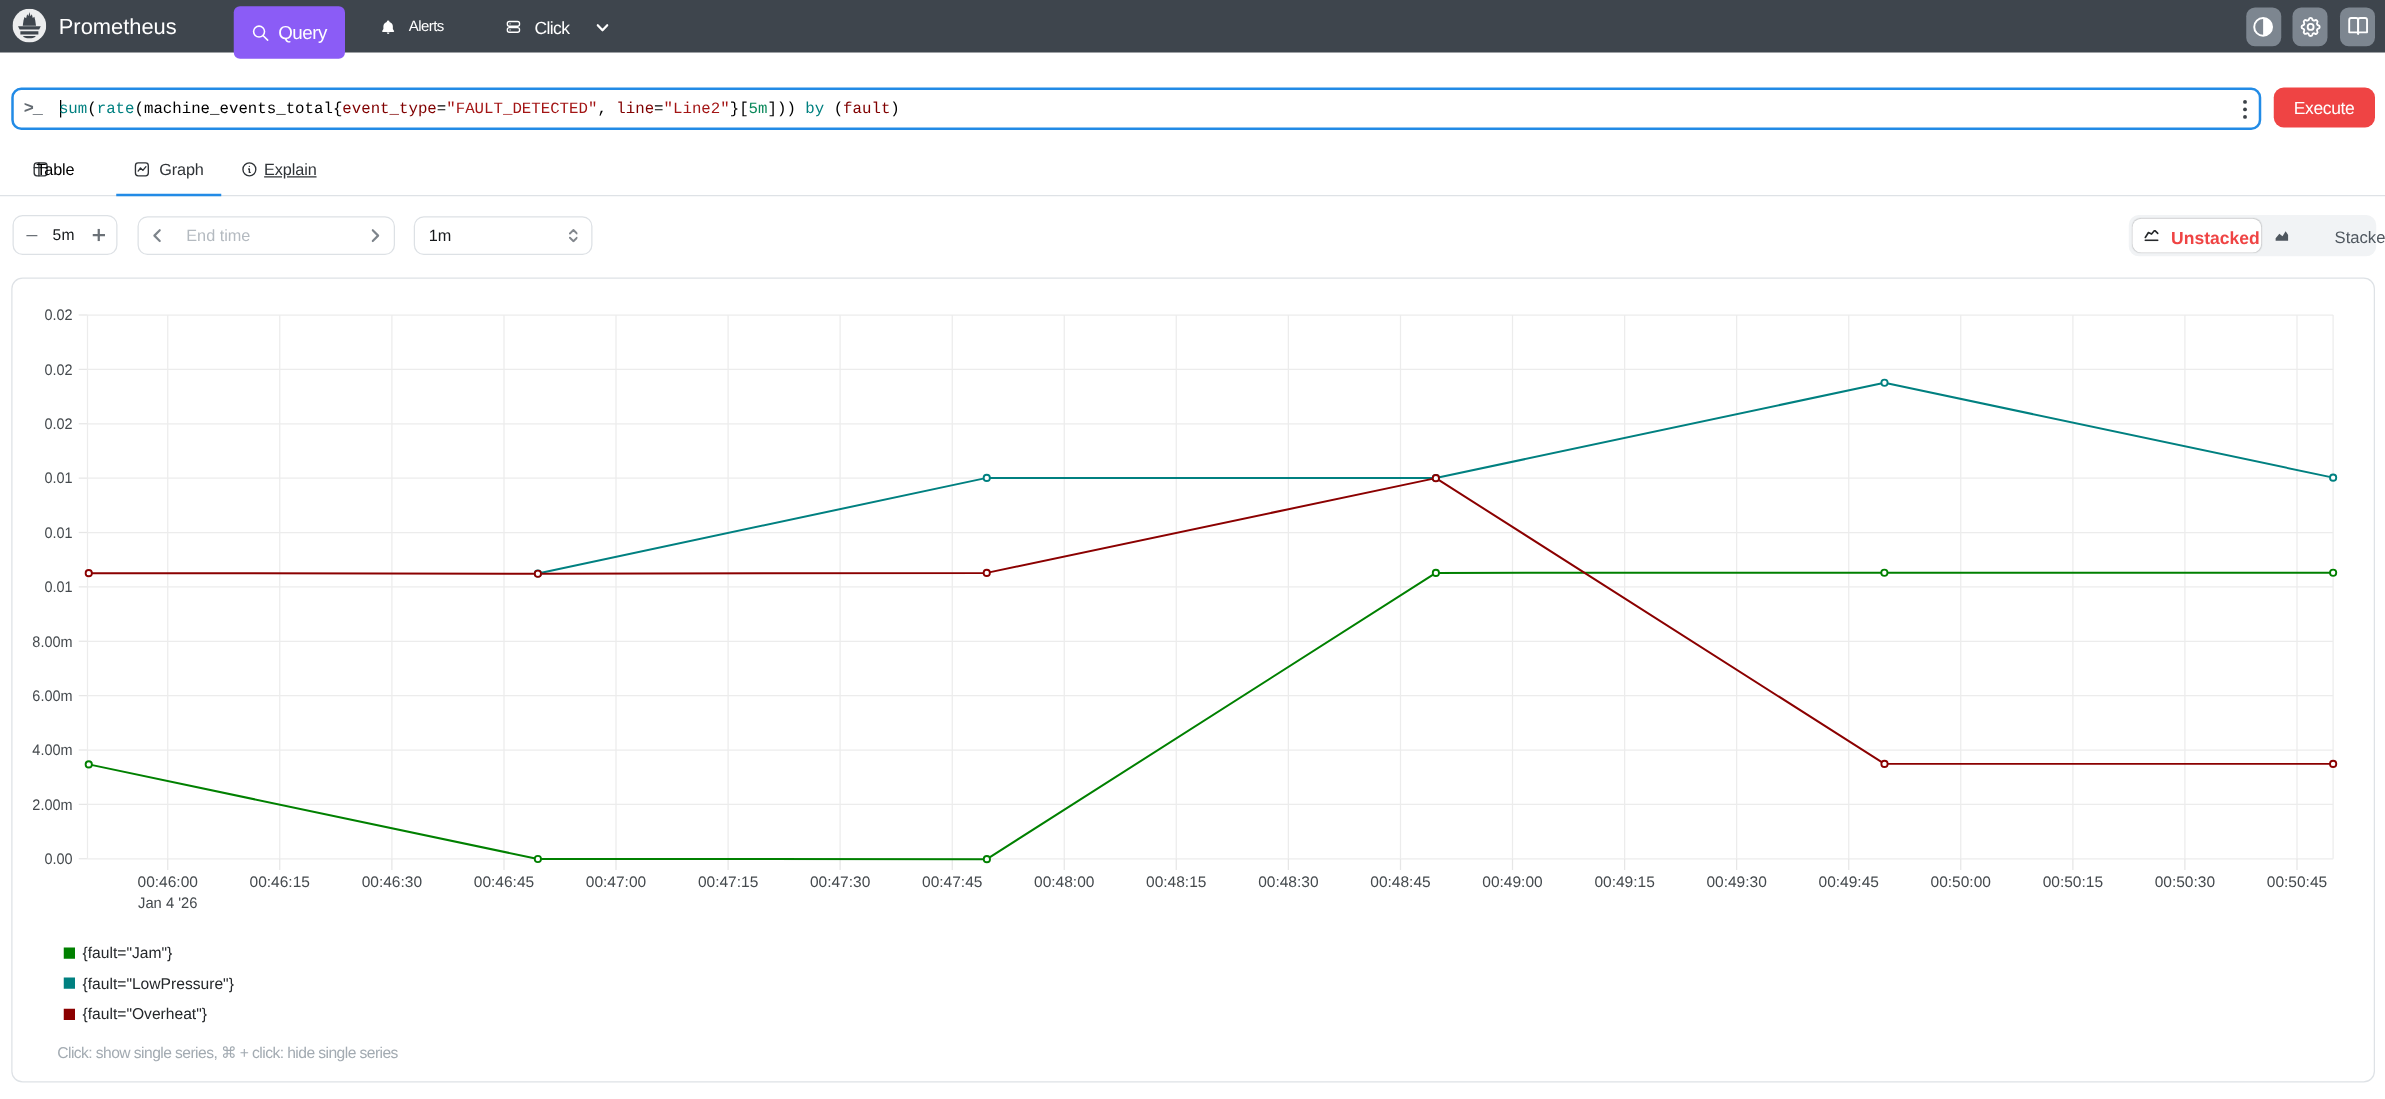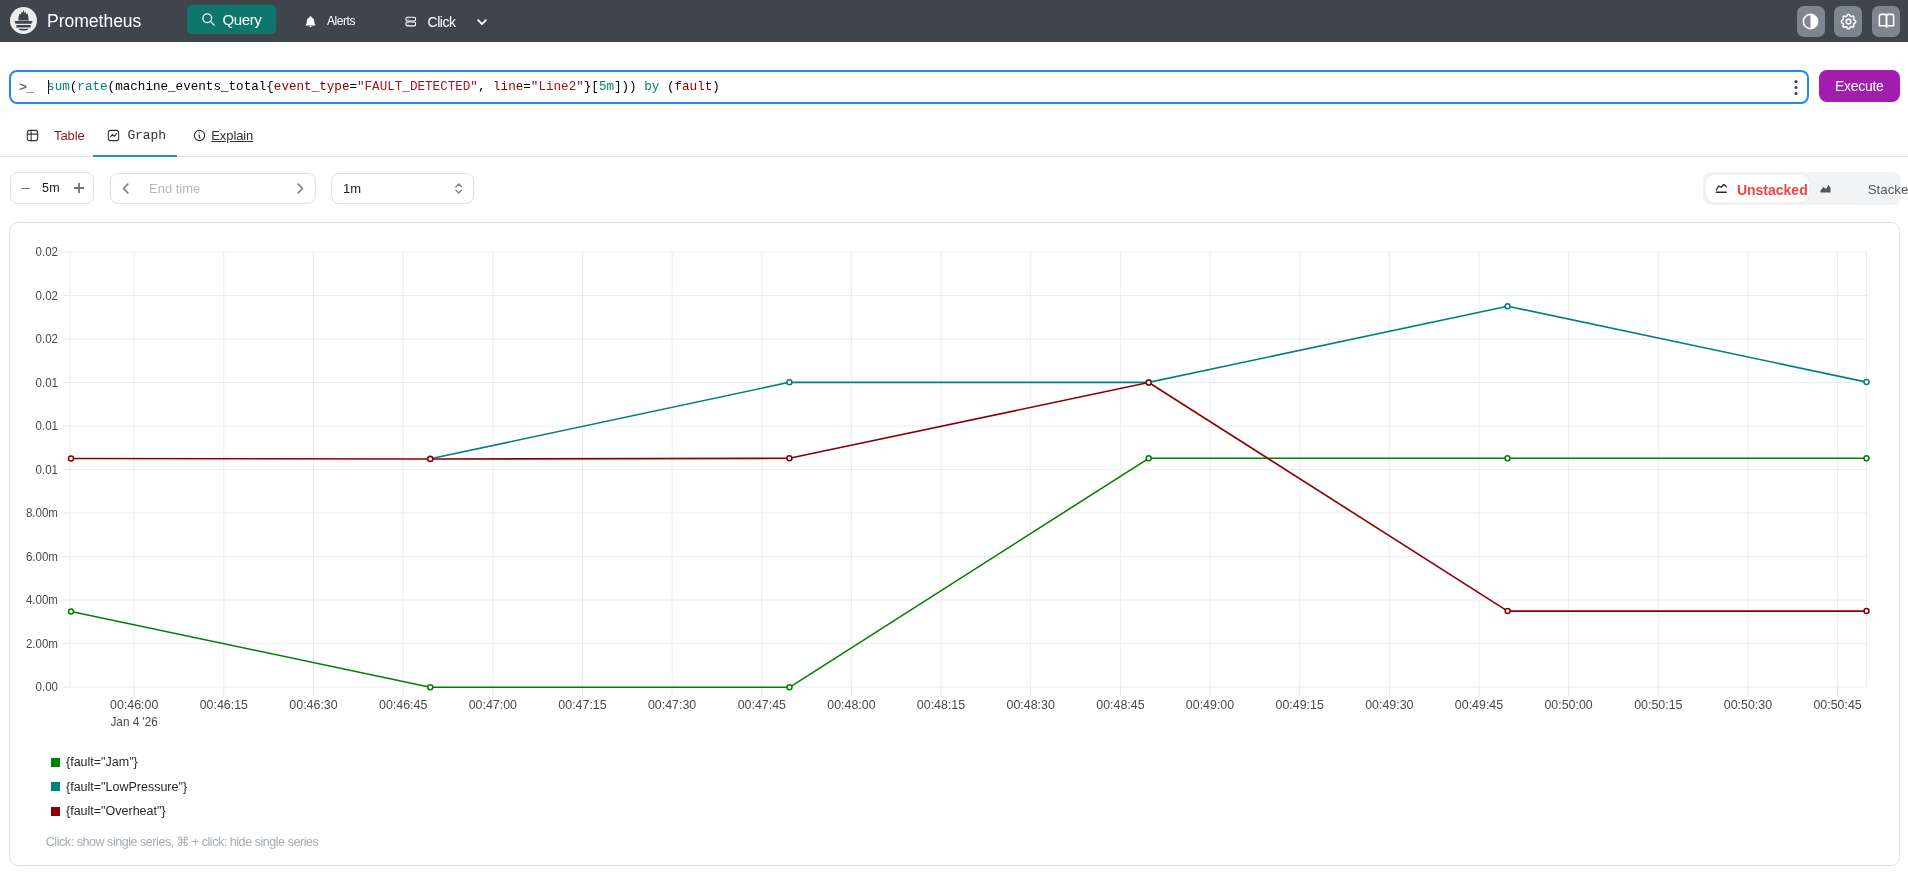--- a/index.html
+++ b/index.html
@@ -17,21 +17,21 @@
   <circle cx="13.5" cy="13.5" r="13.5" fill="#ecedee"></circle>
   <g fill="#3e454d">
     <path d="M13.5 2.6 L14.4 6.0 L15.5 4.4 L16.2 7.3 L17.5 6.3 L18.2 9.3 L18.8 13.5 L8.2 13.5 L8.8 9.3 L9.6 6.6 L10.9 7.5 L11.7 4.4 L12.8 5.8 Z"></path>
     <path d="M4.4 13.9 l18.2 0 l-1.3 2.8 l-15.6 0 z"></path>
     <path d="M6.3 17.9 l14.4 0 l0 2.6 l-14.4 0 z"></path>
     <path d="M8.4 21.7 l10.2 0 c0 0-0.5 1.9-5.1 1.9 c-4.6 0-5.1-1.9-5.1-1.9 z"></path>
   </g>
 </svg>
 <div class="abs" style="left:47px;top:11px;color:#fff;font-size:17.5px;">Prometheus</div>
 
-<div class="abs flex" style="left:186.5px;top:5px;width:89px;height:29px;background:#0f766e;border-radius:5px;justify-content:center;gap:7px;">
+<div class="abs flex" style="left:186.5px;top:5px;width:89px;height:42px;background:#8b5cf6;border-radius:5px;justify-content:center;gap:7px;">
   <svg class="ic" width="15" height="15" viewBox="0 0 24 24" fill="none" stroke="#fff" stroke-width="2" stroke-linecap="round" stroke-linejoin="round">
       <circle cx="10" cy="10" r="7"></circle>
       <line x1="21" y1="21" x2="15" y2="15"></line>
     </svg>
   <span style="color:#fff;font-size:15px;letter-spacing:-0.4px;">Query</span>
 </div>
 
 <svg class="abs ic" style="left:303.5px;top:15px" width="13" height="13.5" viewBox="0 0 24 24" fill="#fff">
     <path d="M12 2 a2 2 0 0 1 2 2 l0 0.3 a7 7 0 0 1 5 6.7 l0 3.5 l1.6 2.8 a1 1 0 0 1-0.9 1.7 l-15.4 0 a1 1 0 0 1-0.9-1.7 l1.6-2.8 l0-3.5 a7 7 0 0 1 5-6.7 l0-0.3 a2 2 0 0 1 2-2 z M10 20 l4 0 a2 2 0 0 1-4 0 z"></path>
   </svg>
@@ -68,35 +68,35 @@
 
 <div class="abs" style="left:9px;top:69.5px;width:1800px;height:34.5px;border:2px solid #228be6;border-radius:8px;background:#fff;"></div>
 <div class="abs" style="left:19px;top:80px;width:20px;height:16px;color:#646b72;font-family:'Liberation Mono',monospace;font-size:13.5px;font-weight:bold;letter-spacing:-1px;">&gt;_</div>
 <svg class="abs" style="left:1788px;top:78.5px" width="16" height="17" viewBox="0 0 16 17" fill="#3c4248">
     <circle cx="8" cy="2.5" r="1.55"></circle>
     <circle cx="8" cy="8.5" r="1.55"></circle>
     <circle cx="8" cy="14.5" r="1.55"></circle>
   </svg>
 <div class="abs" style="left:47.5px;top:79.5px;font-family:'Liberation Mono',monospace;font-size:12.6px;color:#000;white-space:pre;"><span style="border-left:1.4px solid #000;margin-right:-1.4px;"></span><span style="color:#008080">sum</span>(<span style="color:#008080">rate</span>(machine_events_total{<span style="color:#800000">event_type</span>=<span style="color:#a31515">"FAULT_DETECTED"</span>, <span style="color:#800000">line</span>=<span style="color:#a31515">"Line2"</span>}[<span style="color:#09885a">5m</span>])) <span style="color:#008080">by</span> (<span style="color:#800000">fault</span>)</div>
 
-<div class="abs flex" style="left:1818.5px;top:70px;width:81.5px;height:32px;background:#a21caf;border-radius:8px;justify-content:center;color:#fff;font-size:14px;letter-spacing:-0.3px;">Execute</div>
+<div class="abs flex" style="left:1818.5px;top:70px;width:81.5px;height:32px;background:#ef4444;border-radius:8px;justify-content:center;color:#fff;font-size:14px;letter-spacing:-0.3px;">Execute</div>
 
 <div class="abs" style="left:0;top:155.6px;width:1908px;height:1px;background:#dee2e6;"></div>
 <div class="abs" style="left:93px;top:154.6px;width:84px;height:2px;background:#228be6;"></div>
 <svg class="abs ic" style="left:25.5px;top:129px" width="13" height="13" viewBox="0 0 24 24" fill="none" stroke="#2f3337" stroke-width="2" stroke-linecap="round" stroke-linejoin="round">
     <rect x="2.5" y="2.5" width="19" height="19" rx="4"></rect>
     <line x1="2.5" y1="9.5" x2="21.5" y2="9.5"></line>
     <line x1="9.5" y1="2.5" x2="9.5" y2="21.5"></line>
   </svg>
-<div class="abs" style="left:54px;top:128px;color:#7f1d1d;font-size:13px;letter-spacing:-0.1px;">Table</div>
+<div class="abs" style="left:29px;top:128px;color:#000000;font-size:13px;letter-spacing:-0.1px;">Table</div>
 <svg class="abs ic" style="left:107.2px;top:129px" width="13" height="13" viewBox="0 0 24 24" fill="none" stroke="#2f3337" stroke-width="2" stroke-linecap="round" stroke-linejoin="round">
     <rect x="2.5" y="2.5" width="19" height="19" rx="4"></rect>
     <path d="M6.5 14.5 l3.5-4.5 l3.5 3.5 l4.5-5.5"></path>
   </svg>
-<div class="abs" style="left:127.4px;top:128px;color:#2f3337;font-size:13px;letter-spacing:-0.1px;font-family:Liberation Mono, monospace;">Graph</div>
+<div class="abs" style="left:127.4px;top:128px;color:#2f3337;font-size:13px;letter-spacing:-0.1px;">Graph</div>
 <svg class="abs ic" style="left:192.7px;top:129px" width="13" height="13" viewBox="0 0 24 24" fill="none" stroke="#2f3337" stroke-width="2" stroke-linecap="round" stroke-linejoin="round">
     <circle cx="12" cy="12" r="9.5"></circle>
     <line x1="12" y1="7.5" x2="12" y2="7.51"></line>
     <path d="M10.8 11.5 l1.2 0 l0 5 l1.2 0"></path>
   </svg>
 <div class="abs" style="left:211.3px;top:128px;color:#2f3337;font-size:13px;letter-spacing:-0.1px;text-decoration:underline;">Explain</div>
 
 <div class="abs" style="left:9.5px;top:172px;width:84px;height:31.5px;border:1px solid #dde1e5;border-radius:8px;"></div>
 <div class="abs" style="left:20.5px;top:187.6px;width:9.5px;height:1.8px;background:#6b7177;border-radius:1px;"></div>
 <div class="abs" style="left:42px;top:181px;color:#16191c;font-size:12.5px;font-weight:500;letter-spacing:0.2px;">5m</div>

